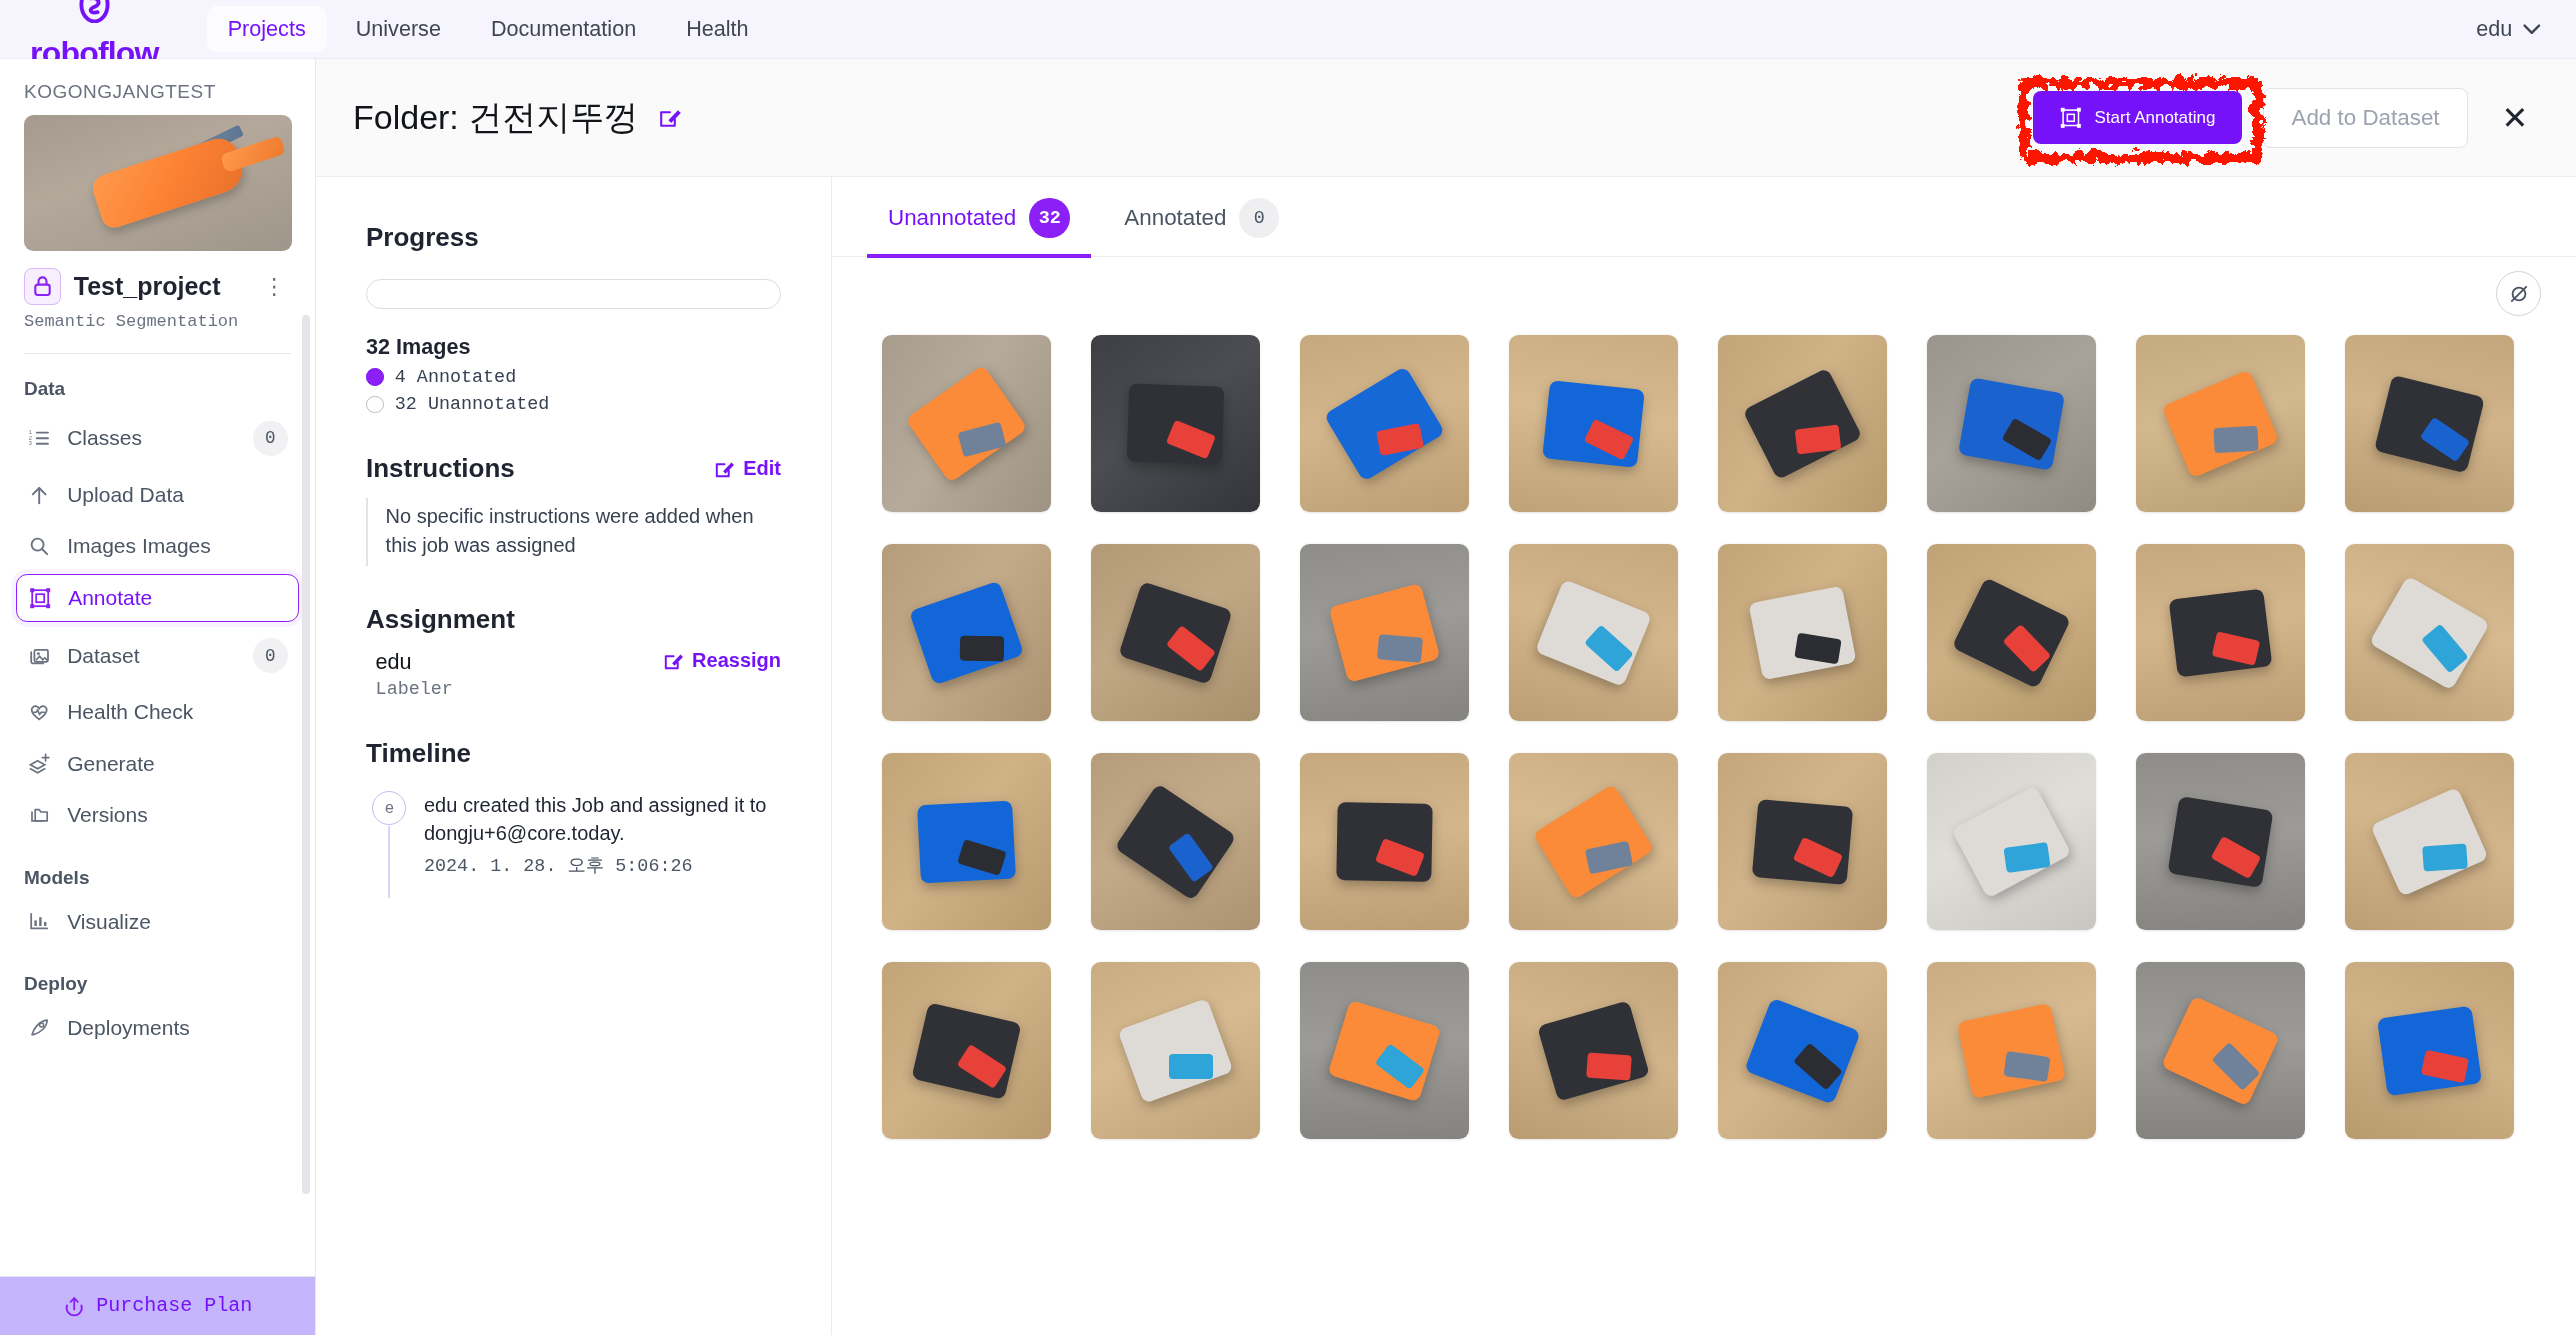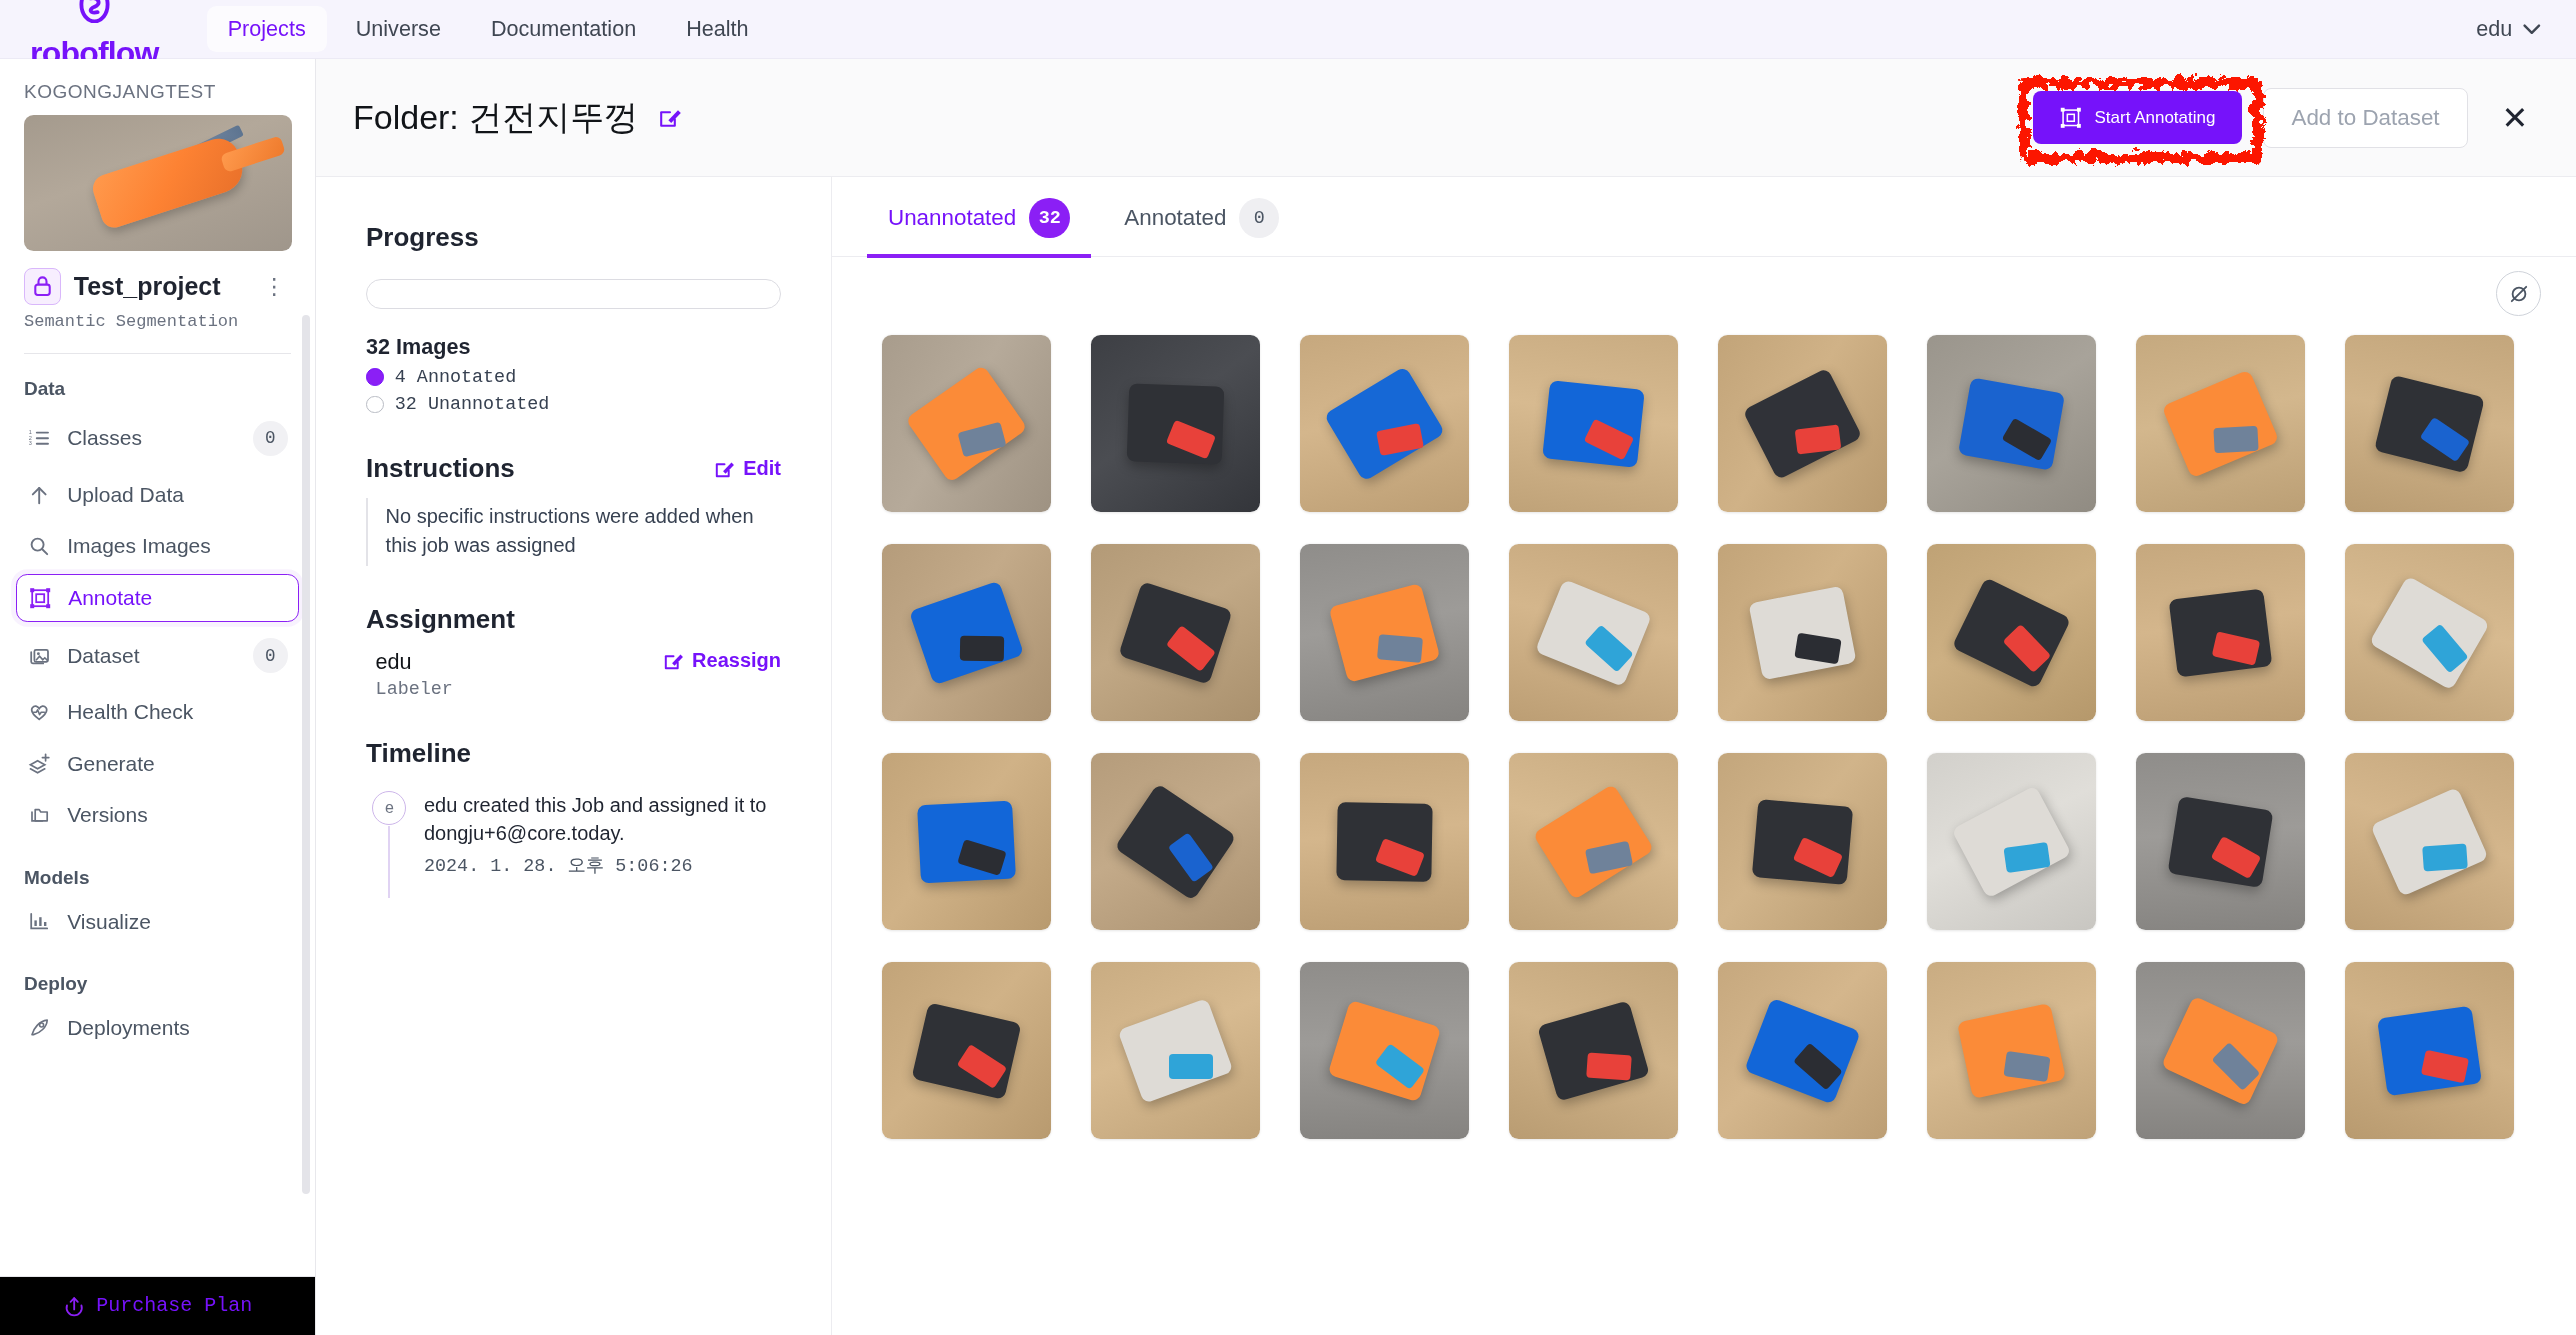--- a/index.html
+++ b/index.html
@@ -109,21 +109,21 @@
   .sb-item.active {
     border: 1.6px solid #8b1ff5; color: #7612fa;
     box-shadow: 0 0 0 4.8px rgba(139,31,245,0.06);
   }
   .sb-badge {
     min-width: 35px; height: 35px; border-radius: 17.6px; background:#f1f1f4;
     color:#4b5563; font-family:"Liberation Mono", monospace; font-size: 17.6px;
     display:flex; align-items:center; justify-content:center; padding: 0 8px;
   }
   .sb-footer {
-    border-top: 0.8px solid #e6e6ea; background: #000000;
+    border-top: 0.8px solid #e6e6ea; background: #c4b5fd;
     padding: 17.6px 0; display:flex; align-items:center; justify-content:center; gap:11.2px;
     cursor: pointer;
   }
   .sb-footer .pf-lbl {
     font-family:"Liberation Mono", monospace; font-size:20px; color:#7612fa;
   }
   .sb-track {
     position:absolute; right: 4.8px; top: 256px; width: 8px; height: 879px;
     background: #e4e4e9; border-radius: 4.8px;
   }

